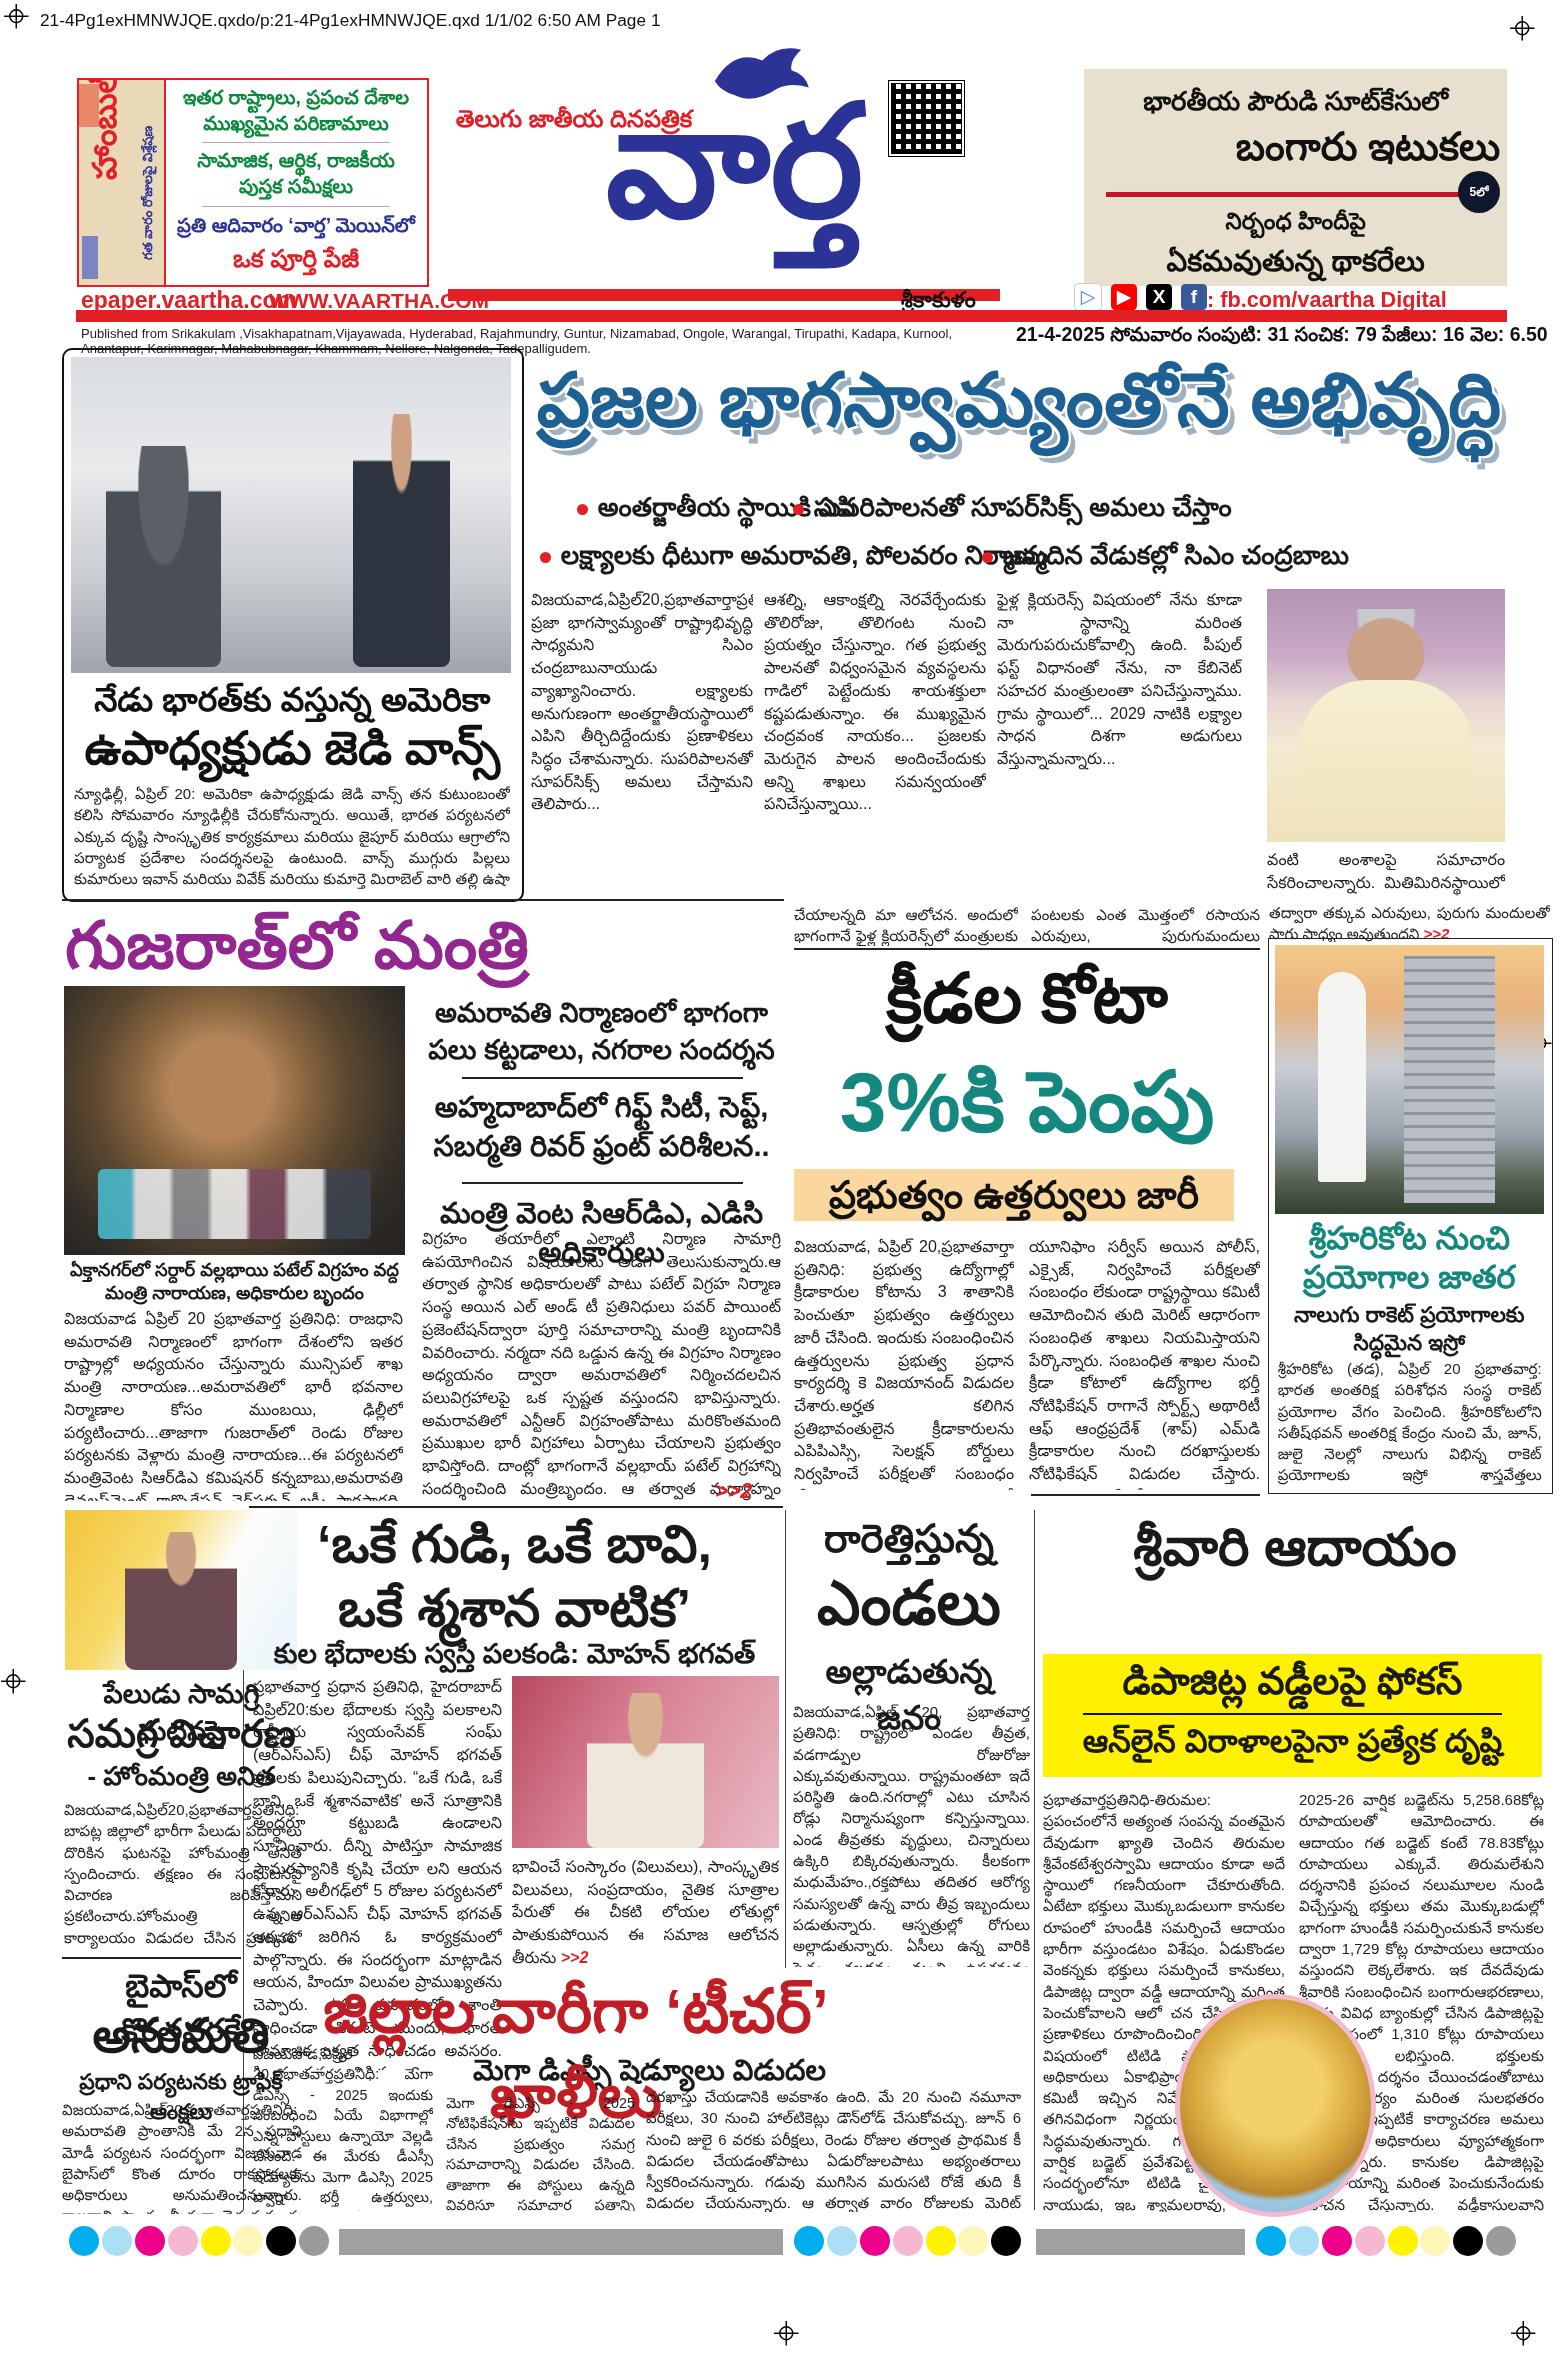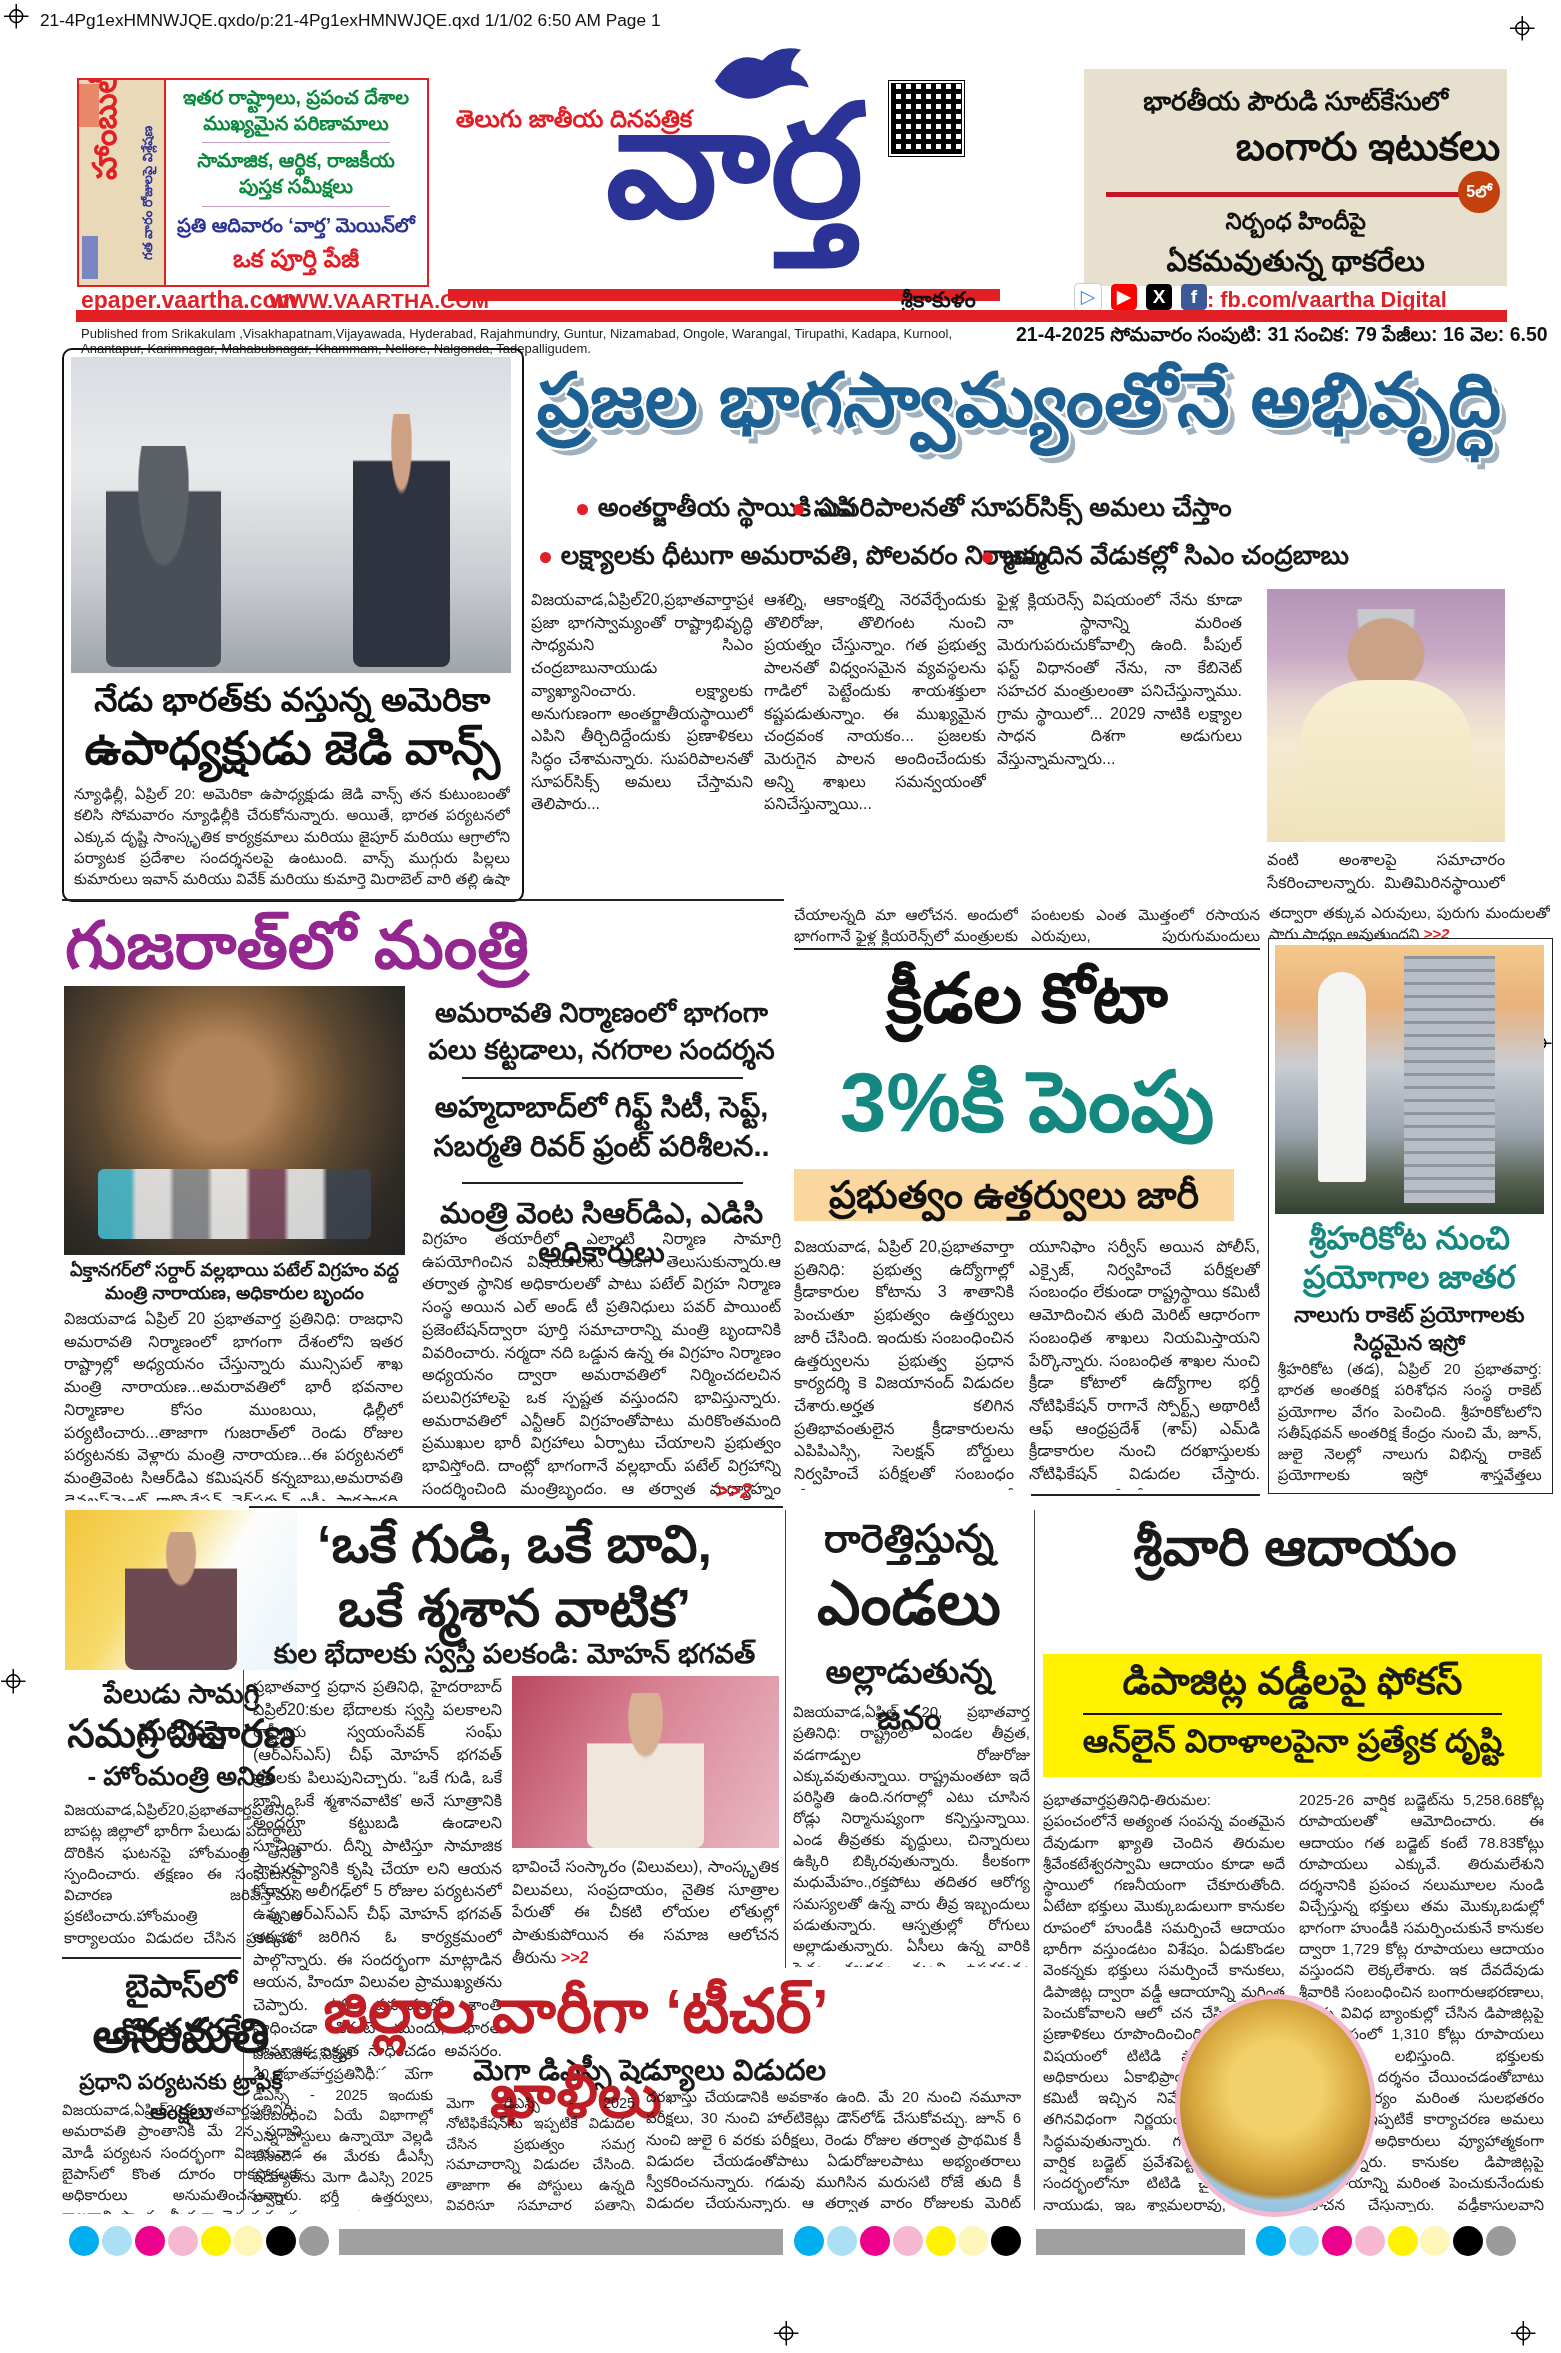--- a/index.html
+++ b/index.html
@@ -123,21 +123,21 @@
     <path d="M10 36 Q28 6 54 17 Q68 2 90 7 Q79 17 81 26 Q94 30 97 42 Q80 37 68 43 Q46 58 28 49 Q15 45 10 36 Z" fill="#2b3396"></path>
   </svg>
   <div class="abs" style="left:448px;top:289px;width:552px;height:12.3px;background:#e31f26;"></div>
 
   <div class="abs qr" style="left:889px;top:81px;width:71px;height:71px;border:2.9px solid #fff;outline:1.4px solid #000;"></div>
 
   <div class="abs" style="left:1084px;top:69px;width:423px;height:217px;background:#e7e0ce;">
     <div class="abs c xb" style="left:7.2px;top:17.3px;width:409px;font-size:26px;color:#111;">భారతీయ పౌరుడి సూట్‌కేసులో</div>
     <div class="abs c xb" style="left:7.2px;top:56px;width:409px;font-size:39px;color:#111;text-align:right;">బంగారు ఇటుకలు</div>
     <div class="abs" style="left:21.7px;top:123px;width:361px;height:5px;background:#c41425;"></div>
-    <div class="abs c" style="left:374px;top:102px;width:42px;height:42px;border-radius:50%;background:#c2410c;color:#fff;font-weight:800;font-size:16px;line-height:42px;">5లో</div>
+    <div class="abs c" style="left:374px;top:102px;width:42px;height:42px;border-radius:50%;background:#0f172a;color:#fff;font-weight:800;font-size:12px;line-height:42px;">5లో</div>
     <div class="abs c xb" style="left:7.2px;top:139px;width:409px;font-size:23px;color:#111;">నిర్బంధ హిందీపై</div>
     <div class="abs c xb" style="left:7.2px;top:176px;width:409px;font-size:29px;color:#111;">ఏకమవుతున్న థాకరేలు</div>
   </div>
 
   <div class="abs b" style="left:901px;top:287px;font-size:21.7px;color:#111;">శ్రీకాకుళం</div>
   <div class="abs" style="left:1074px;top:283px;">
     <span class="icon-sq" style="background:#fff;color:#4285f4;border:1.4px solid #ccc;">▷</span>
     <span class="icon-sq" style="background:#ff0000;">▶</span>
     <span class="icon-sq" style="background:#000;">X</span>
     <span class="icon-sq" style="background:#3b5998;">f</span>

